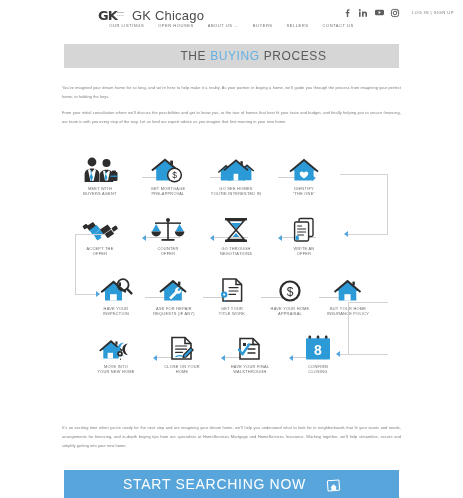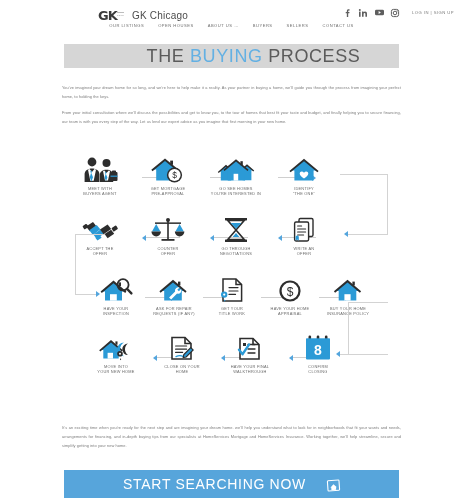--- a/index.html
+++ b/index.html
@@ -21,37 +21,37 @@
   }
   .logo-gk{
     font-family:"DejaVu Sans",sans-serif;font-weight:bold;font-size:13px;
     color:#3a3a3a;letter-spacing:-1px;line-height:13px;
   }
   .logo-sub{
     font-size:2.4px;color:#9a9a9a;letter-spacing:.4px;line-height:4px;
     border-top:1px solid #bdbdbd;padding-top:1px;width:24px;text-align:center;
     white-space:nowrap;overflow:hidden;
   }
-  .brand-name{font-size:10px;color:#4c4c4c;letter-spacing:.2px;}
+  .brand-name{font-size:13px;color:#4c4c4c;letter-spacing:.2px;}
 
   .topright{position:absolute;right:9px;top:8px;display:flex;align-items:center;gap:7px;}
   .soc{width:9px;height:9px;display:flex;align-items:center;justify-content:center;
        color:#5e5e5e;font-size:6.5px;font-weight:bold;}
   .soc svg{display:block;}
   .account{font-size:4.2px;color:#7a7a7a;letter-spacing:.45px;margin-left:5px;white-space:nowrap;}
 
   .nav{position:absolute;left:0;top:23px;width:100%;display:flex;justify-content:center;gap:14px;}
   .nav-item{font-size:4.1px;letter-spacing:.5px;color:#6f6f6f;white-space:nowrap;cursor:pointer;}
 
   
   .title-bar{
     position:absolute;left:64px;top:44px;width:335px;height:24px;
     background:#d6d6d6;display:flex;align-items:center;justify-content:center;
   }
-  .title-text{font-size:18px;letter-spacing:.6px;color:#5b5b5b;white-space:nowrap;margin-left:44px;}
+  .title-text{font-size:12px;letter-spacing:.6px;color:#5b5b5b;white-space:nowrap;margin-left:44px;}
   .title-text .hl{color:#63b0e3;}
 
   
   .copy{position:absolute;left:62px;width:339px;font-size:3.9px;line-height:9px;
         color:#7b7b7b;text-align:justify;letter-spacing:.08px;}
   #copy1{top:79px;}
   #copy2{top:104px;}
   #copy3{top:419px;}
 
   

